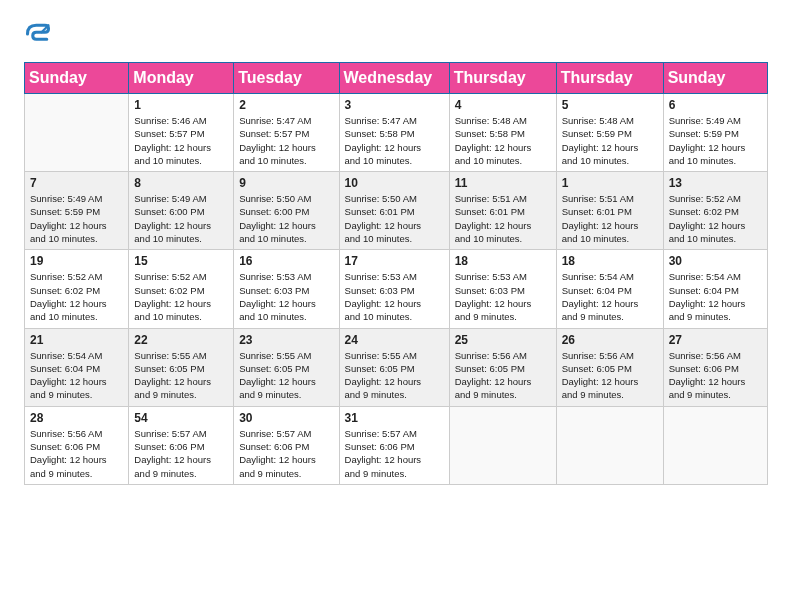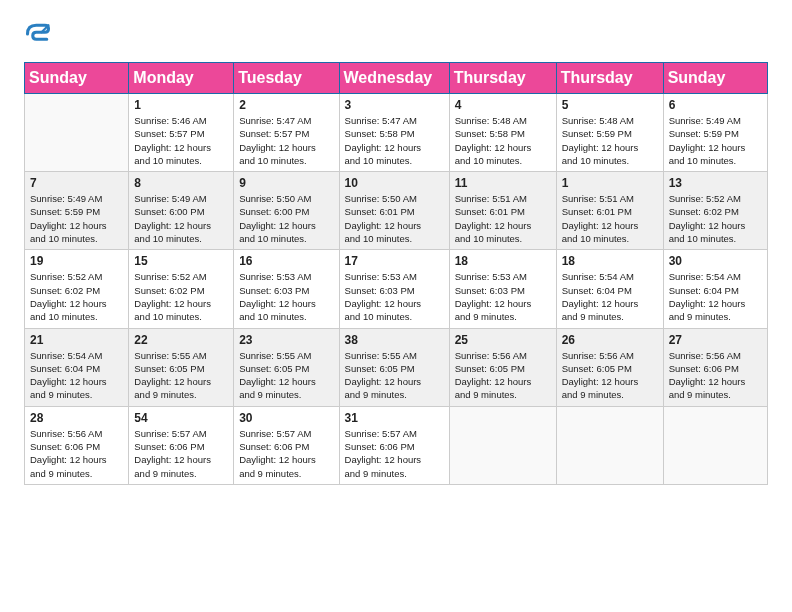--- a/index.html
+++ b/index.html
@@ -290,21 +290,21 @@
 and 9 minutes.</div>
           </td>
           <td>
             <span class="day-num">23</span>
             <div class="day-info" style="white-space: pre-line;">Sunrise: 5:55 AM
 Sunset: 6:05 PM
 Daylight: 12 hours
 and 9 minutes.</div>
           </td>
           <td>
-            <span class="day-num">38</span>
+            <span class="day-num">24</span>
             <div class="day-info" style="white-space: pre-line;">Sunrise: 5:55 AM
 Sunset: 6:05 PM
 Daylight: 12 hours
 and 9 minutes.</div>
           </td>
           <td>
             <span class="day-num">25</span>
             <div class="day-info" style="white-space: pre-line;">Sunrise: 5:56 AM
 Sunset: 6:05 PM
 Daylight: 12 hours

